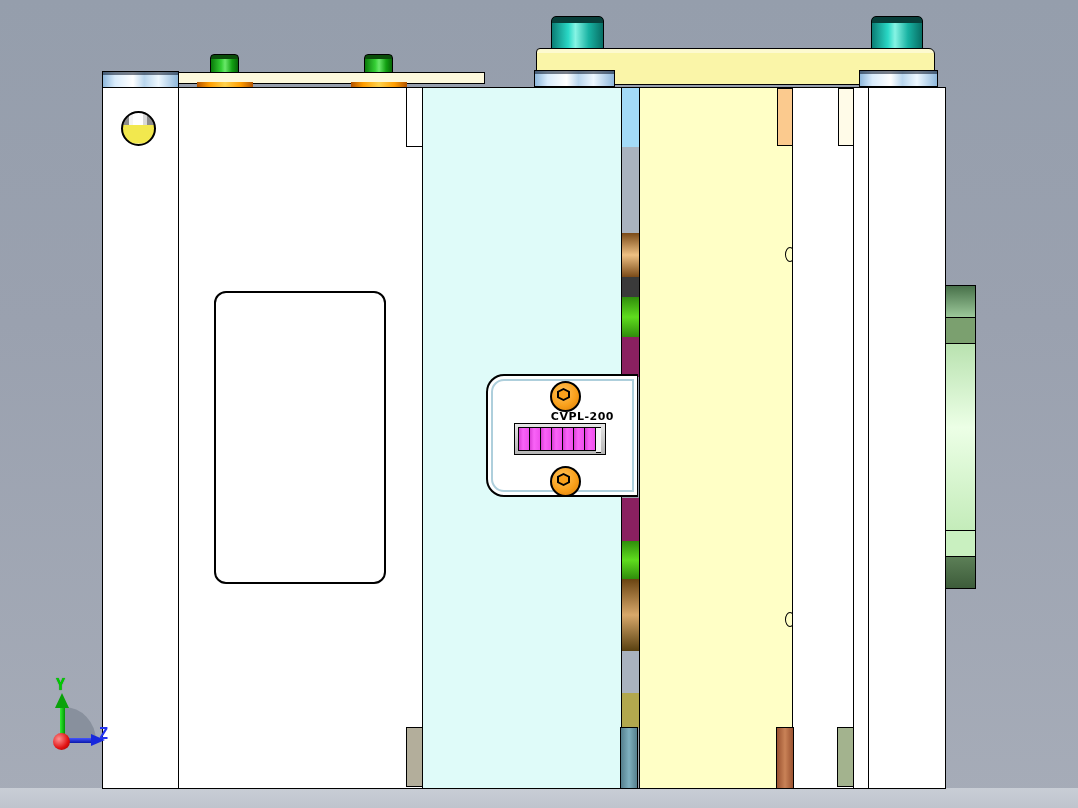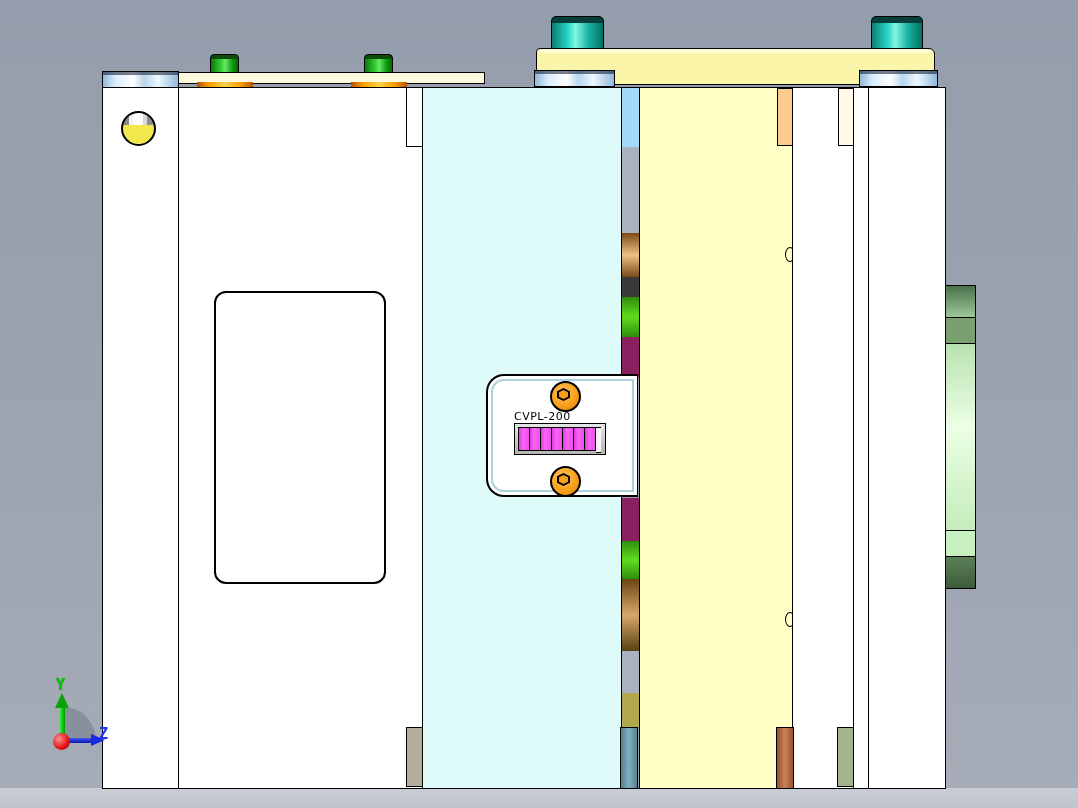--- a/index.html
+++ b/index.html
@@ -55,22 +55,22 @@
     border-radius:18px 0 0 18px;
     box-shadow:inset 0 0 0 3px #ffffff,inset 0 0 0 5px #aecfdc;
   }
   .cbolt{position:absolute;width:27px;height:27px;border:2px solid #000;border-radius:50%;
     background:radial-gradient(circle at 40% 35%,#ffc45e,#f9a01b 55%,#d97c06);}
   .hexo{position:absolute;left:5px;top:5px;width:13px;height:13px;background:#000;
     clip-path:polygon(50% 0%,100% 25%,100% 75%,50% 100%,0% 75%,0% 25%);}
   .hexi{position:absolute;left:7px;top:7px;width:9px;height:9px;background:#f9a01b;
     clip-path:polygon(50% 0%,100% 25%,100% 75%,50% 100%,0% 75%,0% 25%);}
   #counterlabel{
-    position:absolute;left:26px;top:34px;width:100px;text-align:left;
-    font-size:11px;font-weight:normal;letter-spacing:0.5px;color:#000;
+    position:absolute;left:26px;top:34px;width:100px;text-align:right;
+    font-size:11px;font-weight:bold;letter-spacing:0.5px;color:#000;
     font-family:"DejaVu Sans",sans-serif;
   }
   #display{position:absolute;left:26px;top:47px;width:90px;height:30px;
     background:linear-gradient(180deg,#e6e6e6,#b5b5b5);border:1px solid #000;}
   #cells{position:absolute;left:3px;top:3px;width:76px;height:22px;background:#000;
     display:flex;gap:1px;padding:0;border:1px solid #000;}
   .cell{flex:1;background:linear-gradient(90deg,#d93fd6,#f963f7 40%,#ee4fec);}
   #cellend{position:absolute;left:81px;top:3px;width:5px;height:24px;background:#f4f4f4;border-top:1px solid #000;border-bottom:1px solid #000;}
 
   

